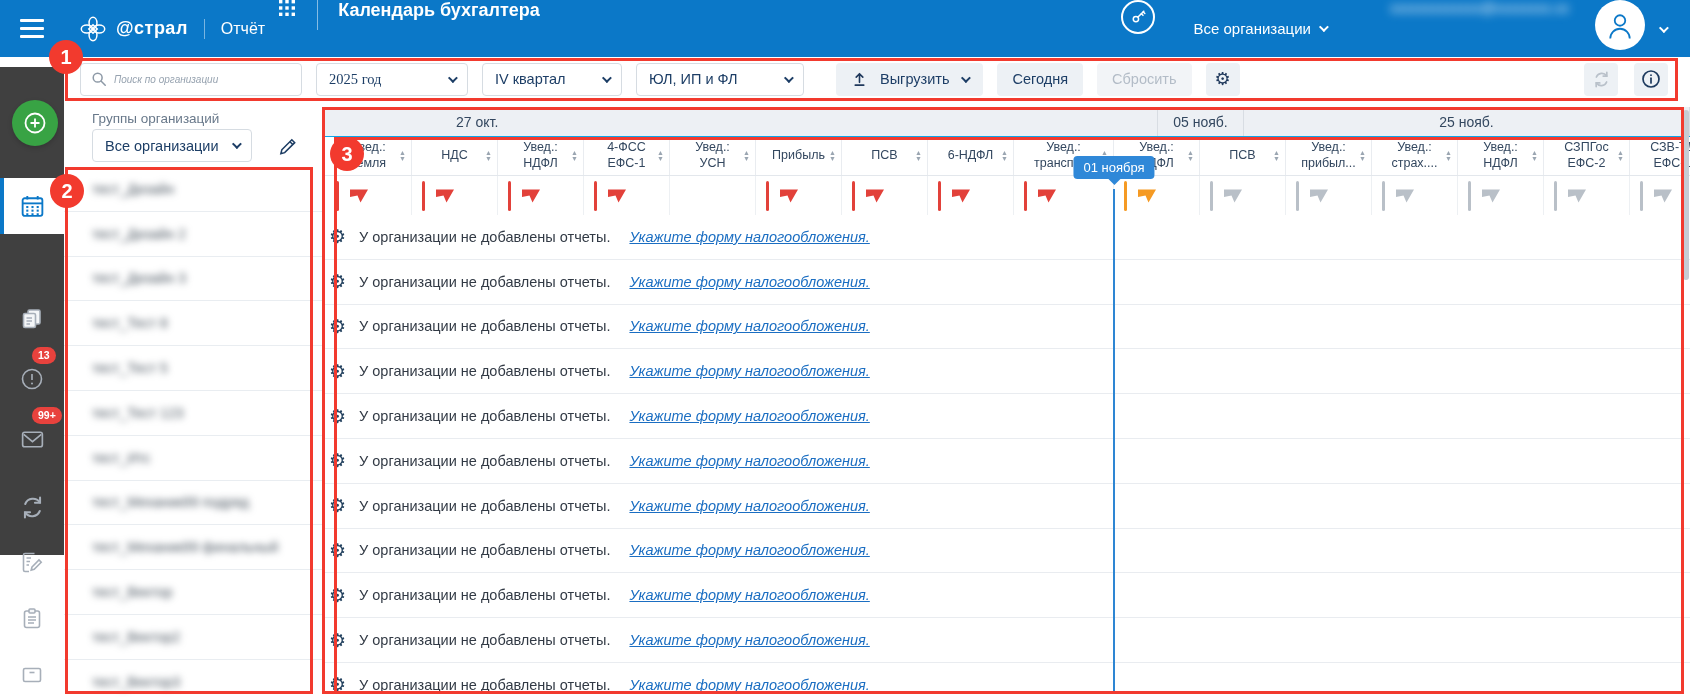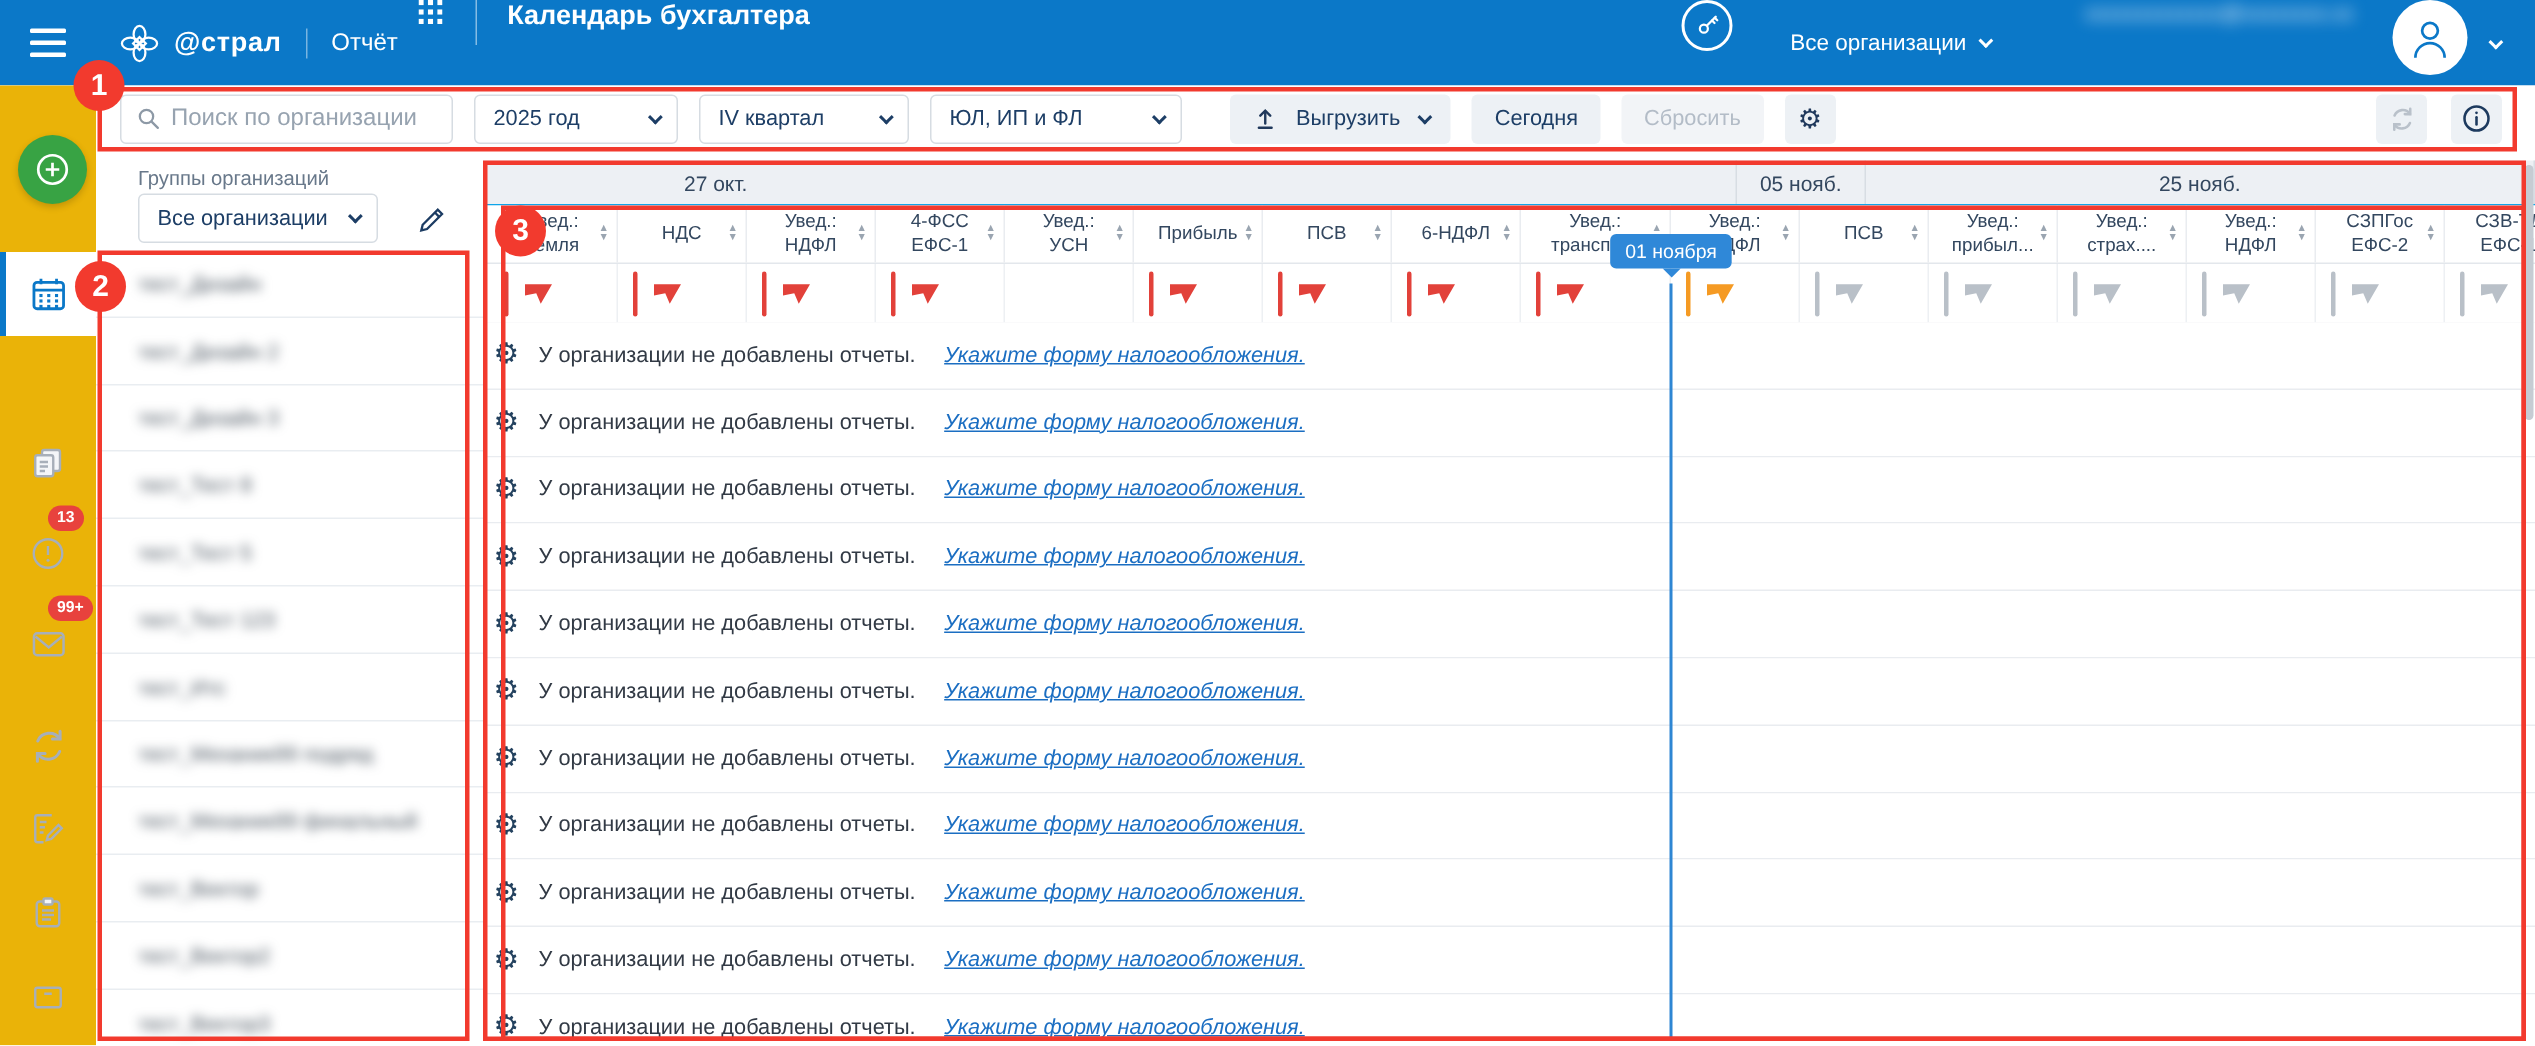--- a/index.html
+++ b/index.html
@@ -32,40 +32,40 @@
   .chev { display:inline-block; width:7px; height:7px; border-right:2px solid #fff;
           border-bottom:2px solid #fff; transform:rotate(45deg) translateY(-2px); }
   .chev.navy { border-color:#1d3e66; }
   .user-chev { margin-right:24px; cursor:pointer; background:none; border:none; }
 
   
   .toolbar { position:absolute; left:0; top:57px; width:1690px; height:44px; background:#fff;
              display:flex; align-items:center; padding-left:80px; }
   .search-box { width:222px; height:33px; border:1px solid #d6dce2; border-radius:4px;
                 display:flex; align-items:center; gap:7px; padding:0 10px; background:#fff; }
-  .search-box input { border:none; outline:none; width:100%; font-size:16px; color:#3b82f6;
-                      font-family:inherit; background:transparent; }
+  .search-box input { border:none; outline:none; width:100%; font-size:10px; color:#3b82f6;
+                      font-family:inherit; background:transparent;font-style:italic; }
   .search-box input::placeholder { color:#97a3b0; }
   .sel { height:33px; border:1px solid #d6dce2; border-radius:4px; background:#fff;
          display:flex; align-items:center; justify-content:space-between; padding:0 12px;
          font-size:14.5px; color:#1d3e66; margin-left:14px; cursor:pointer; }
-  .sel-year{width:136px;} .sel-quarter{width:140px;} .sel-entity{width:168px;}
+  .sel-year{width:152px;font-family:Liberation Serif, serif;} .sel-quarter{width:140px;} .sel-entity{width:168px;}
   .btn { height:33px; border:none; border-radius:4px; background:#edf1f5; color:#1d3e66;
          font-size:14.5px; font-family:inherit; display:flex; align-items:center; gap:9px;
          padding:0 15px; cursor:pointer; }
   .btn-export { margin-left:32px;gap:12px; }
   .btn-today { margin-left:14px; }
   .btn-reset { margin-left:14px; color:#b3bcc7; background:#f2f4f7; cursor:default; }
   .btn-ico { margin-left:14px; width:34px; justify-content:center; padding:0; font-size:18px; }
   .gear-glyph { font-size:18px; color:#20395c; line-height:1; }
   .tb-right { margin-left:auto; margin-right:22px; display:flex; gap:16px; }
   .tb-right .btn { width:34px; justify-content:center; padding:0; }
 
   
-  .sidebar { position:absolute; left:0; top:57px; width:64px; height:640px; background:#eab308; }
+  .sidebar { position:absolute; left:0; top:67px; width:64px; height:488px; background:#404040; }
   .si { position:absolute; left:0; width:64px; height:52px; display:flex; align-items:center;
         justify-content:center; cursor:pointer; background:none; border:none; }
   .si.active { background:#fff; height:56px; }
   .si.active::before { content:""; position:absolute; left:0; top:0; width:4px; height:56px; background:#0b78c8; }
   .fab { position:absolute; left:12px; top:33px; width:46px; height:46px; border-radius:50%;
          background:#38a344; border:none; cursor:pointer; display:flex; align-items:center;
          justify-content:center; box-shadow:0 2px 5px rgba(0,0,0,.18); }
   .badge { position:absolute; background:#e8423d; color:#fff; font-size:10.5px; font-weight:bold;
            border-radius:9px; padding:2px 6px; top:-6px; left:32px; line-height:1.2; }
 

